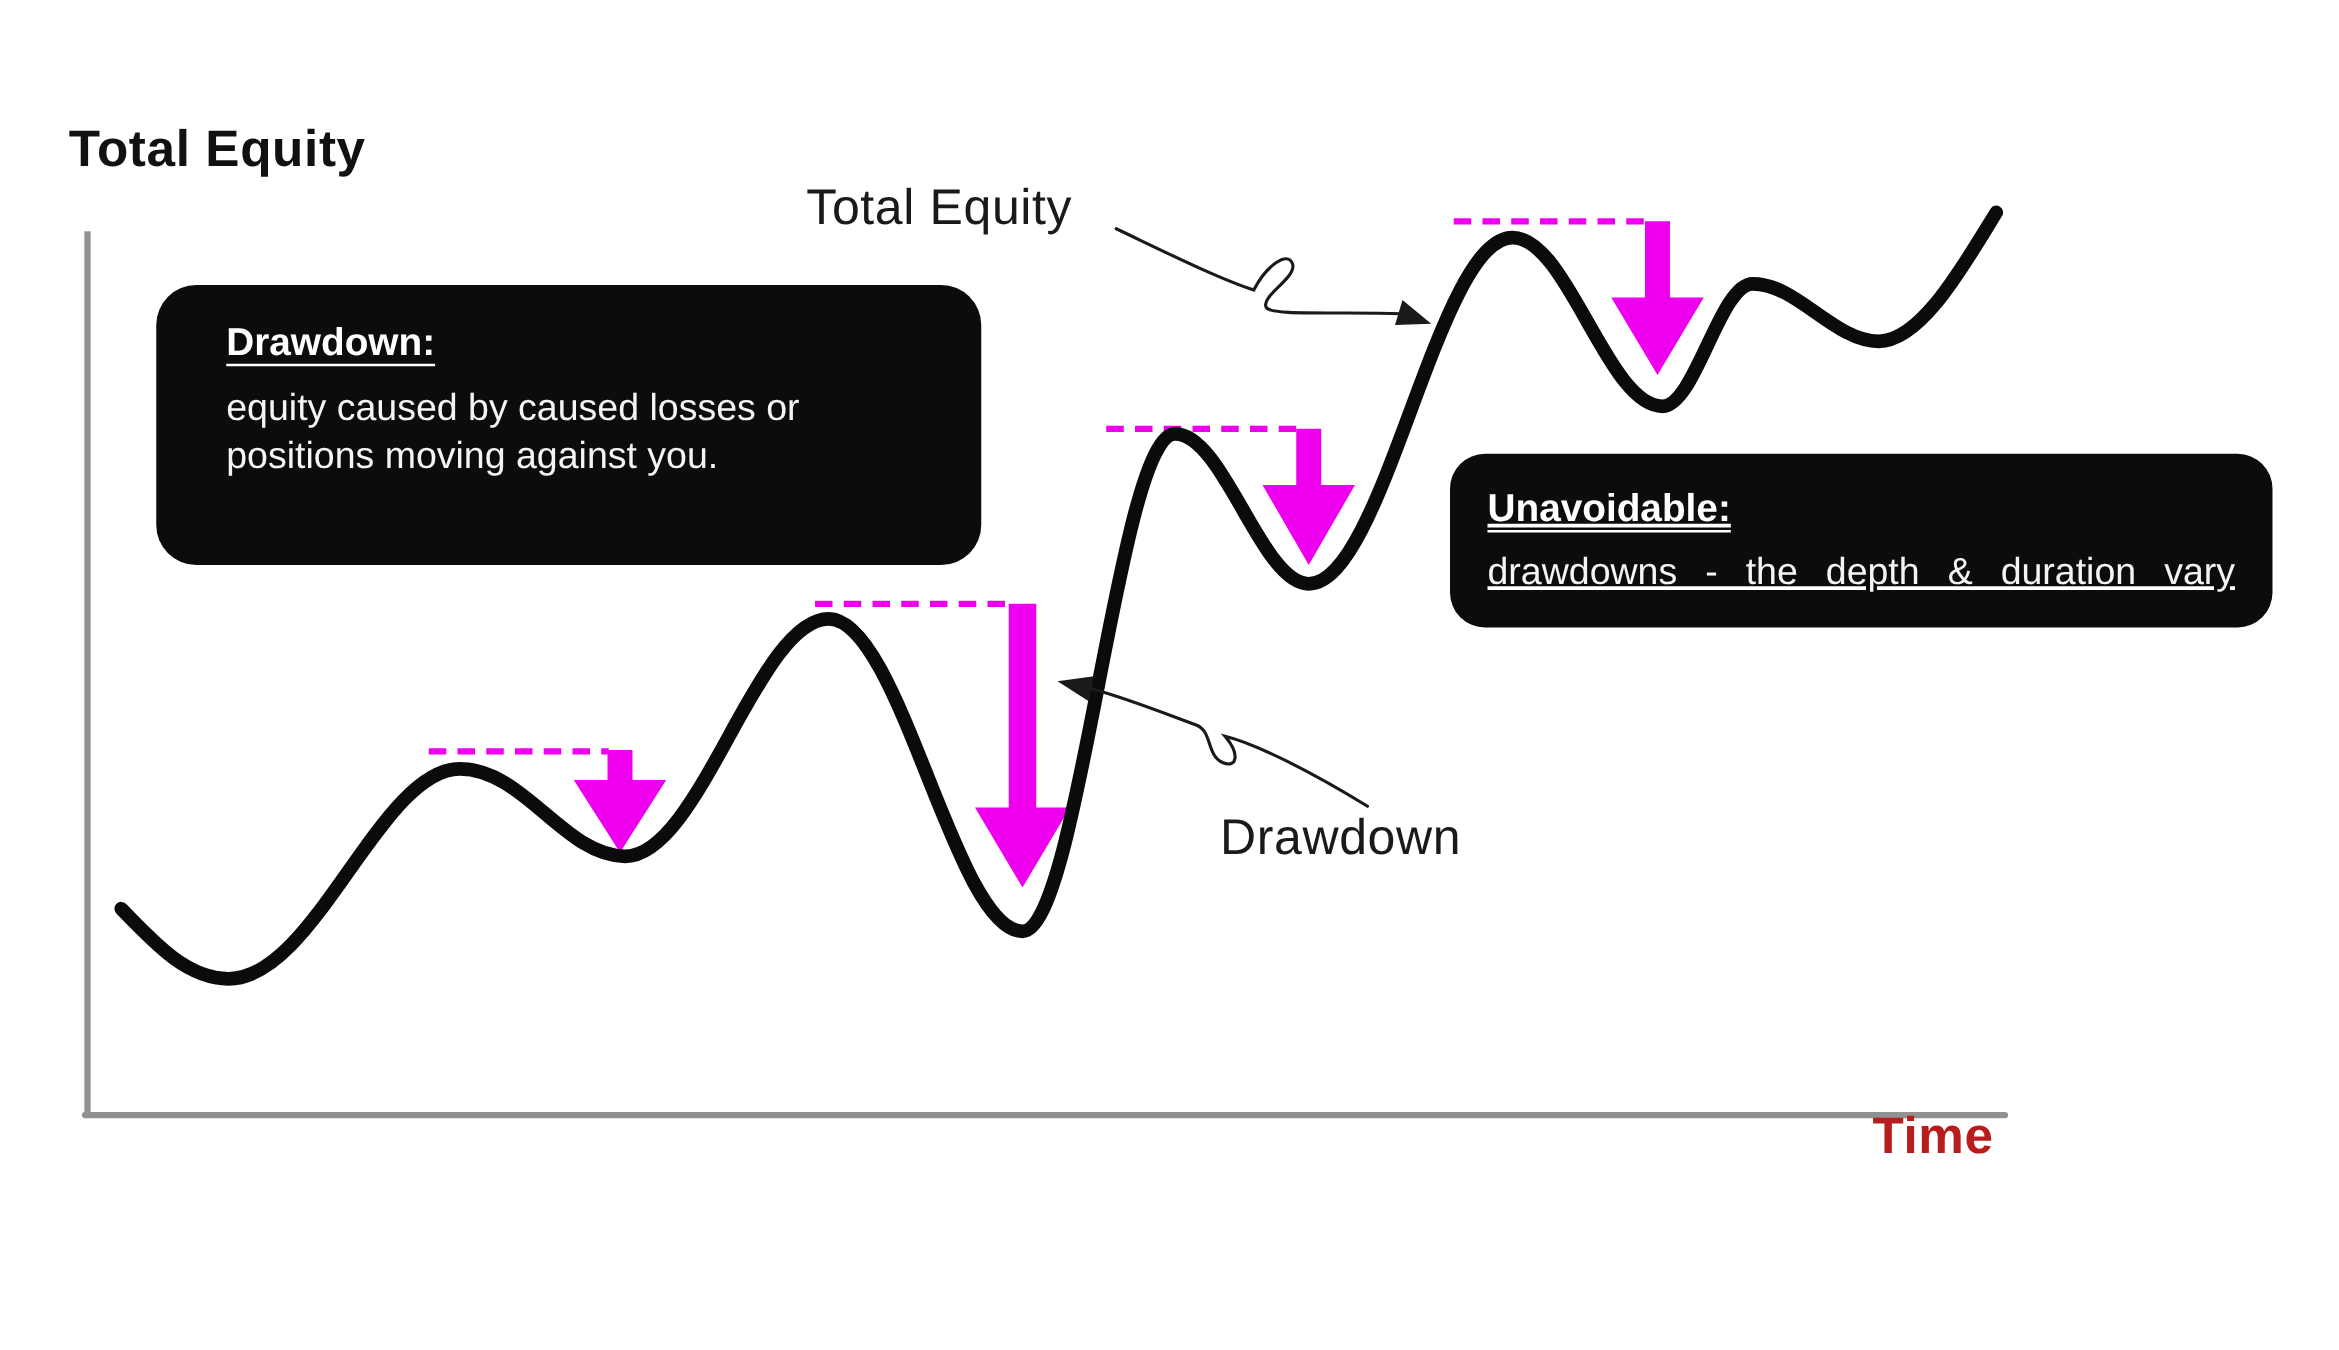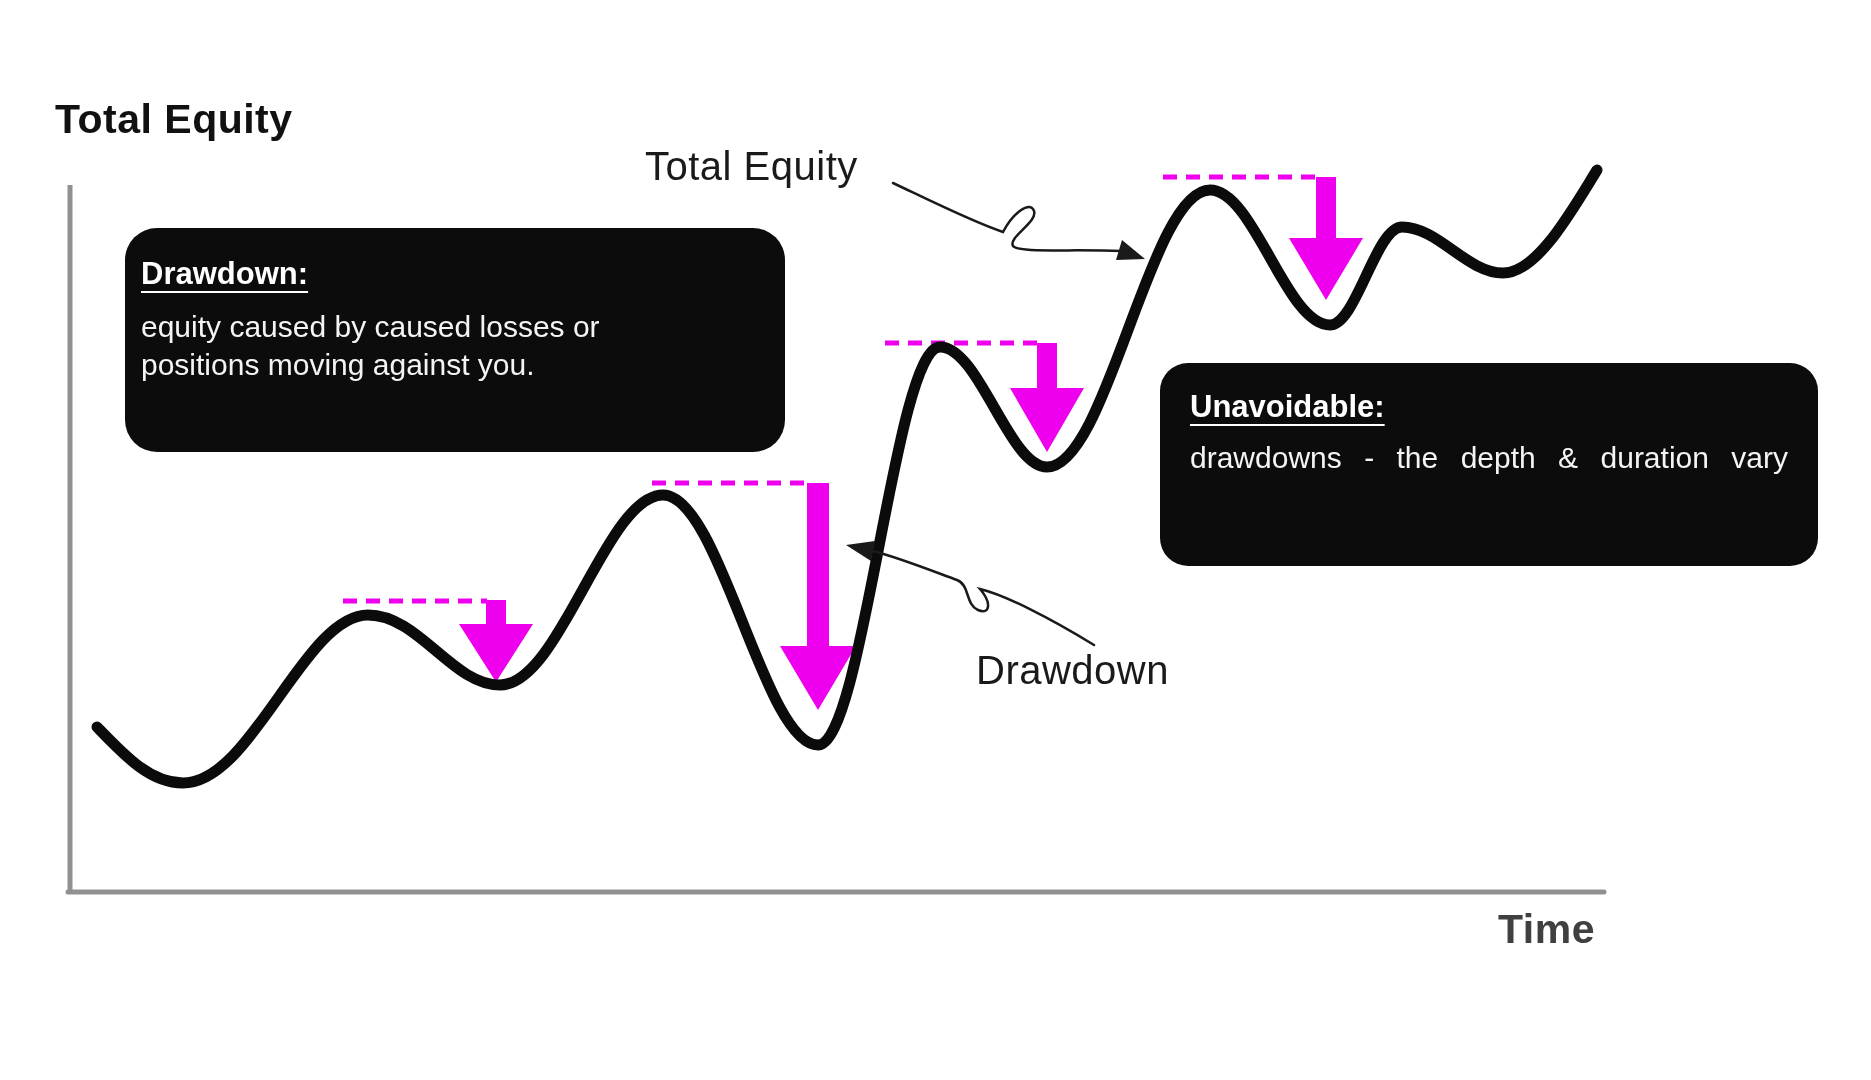--- a/index.html
+++ b/index.html
@@ -8,47 +8,47 @@
     font-family:"Liberation Sans", sans-serif;
   }
   .stage{position:absolute;inset:0;}
   svg.fig{position:absolute;left:0;top:0;width:1871px;height:1080px;}
 
   .axis-title{
     position:absolute;left:55px;top:96px;
     font-size:41px;font-weight:700;color:#111;letter-spacing:.5px;
   }
   .time-label{
-    position:absolute;left:1498px;top:906px;
-    font-size:41px;font-weight:700;color:#404040;letter-spacing:.5px;
+    position:absolute;left:1498px;top:885px;
+    font-size:41px;font-weight:700;color:#b91c1c;letter-spacing:.5px;
   }
   .curve-label{
     position:absolute;left:645px;top:144px;
     font-size:40px;font-weight:400;color:#1a1a1a;letter-spacing:.5px;
   }
   .dd-label{
     position:absolute;left:958px;top:648px;
     font-size:40px;font-weight:400;color:#1a1a1a;letter-spacing:.5px;margin-left:18px;
   }
 
   .callout{
     position:absolute;background:#0c0c0c;color:#fff;
     border-radius:32px;box-sizing:border-box;
   }
   .callout .c-title{
     font-weight:700;text-decoration:underline;
     text-underline-offset:7px;text-decoration-thickness:2px;
   }
   .callout .c-line{font-weight:400;color:#f4f4f4;}
 
-  .callout.drawdown{left:125px;top:228px;width:660px;height:224px;padding:28px 16px;}
+  .callout.drawdown{left:125px;top:228px;width:660px;height:224px;padding:28px 56px;}
   .callout.drawdown .c-title{font-size:31px;margin-bottom:16px;}
   .callout.drawdown .c-line{font-size:30px;line-height:1.26;}
 
-  .callout.unavoidable{left:1160px;top:363px;width:658px;height:203px;padding:26px 30px;border-radius:28px;}
+  .callout.unavoidable{left:1160px;top:363px;width:658px;height:139px;padding:26px 30px;border-radius:28px;text-decoration:underline;}
   .callout.unavoidable .c-title{font-size:31px;margin-bottom:14px;}
   .callout.unavoidable .c-line{
     font-size:30px;line-height:1.26;
     text-align:justify;text-align-last:justify;
   }
 </style>
 </head>
 <body>
 
 <div class="stage">

